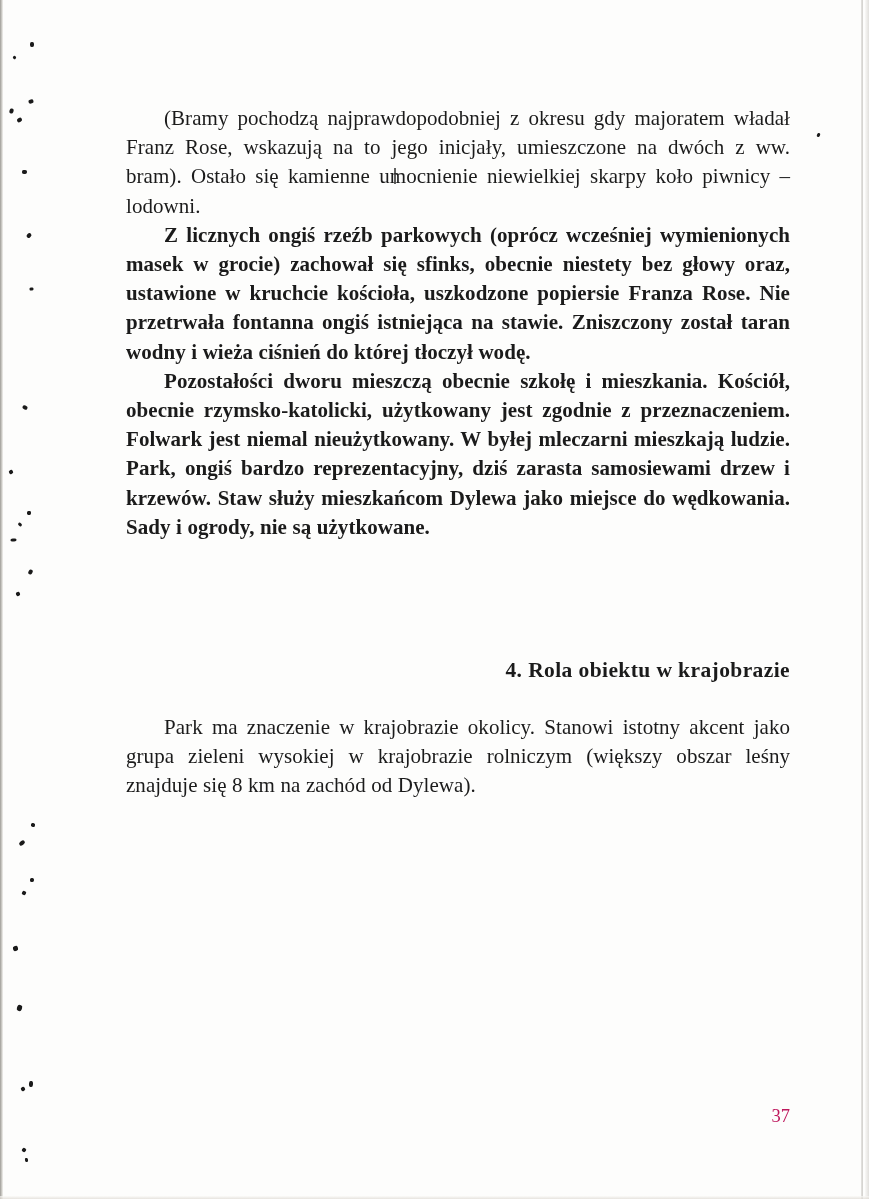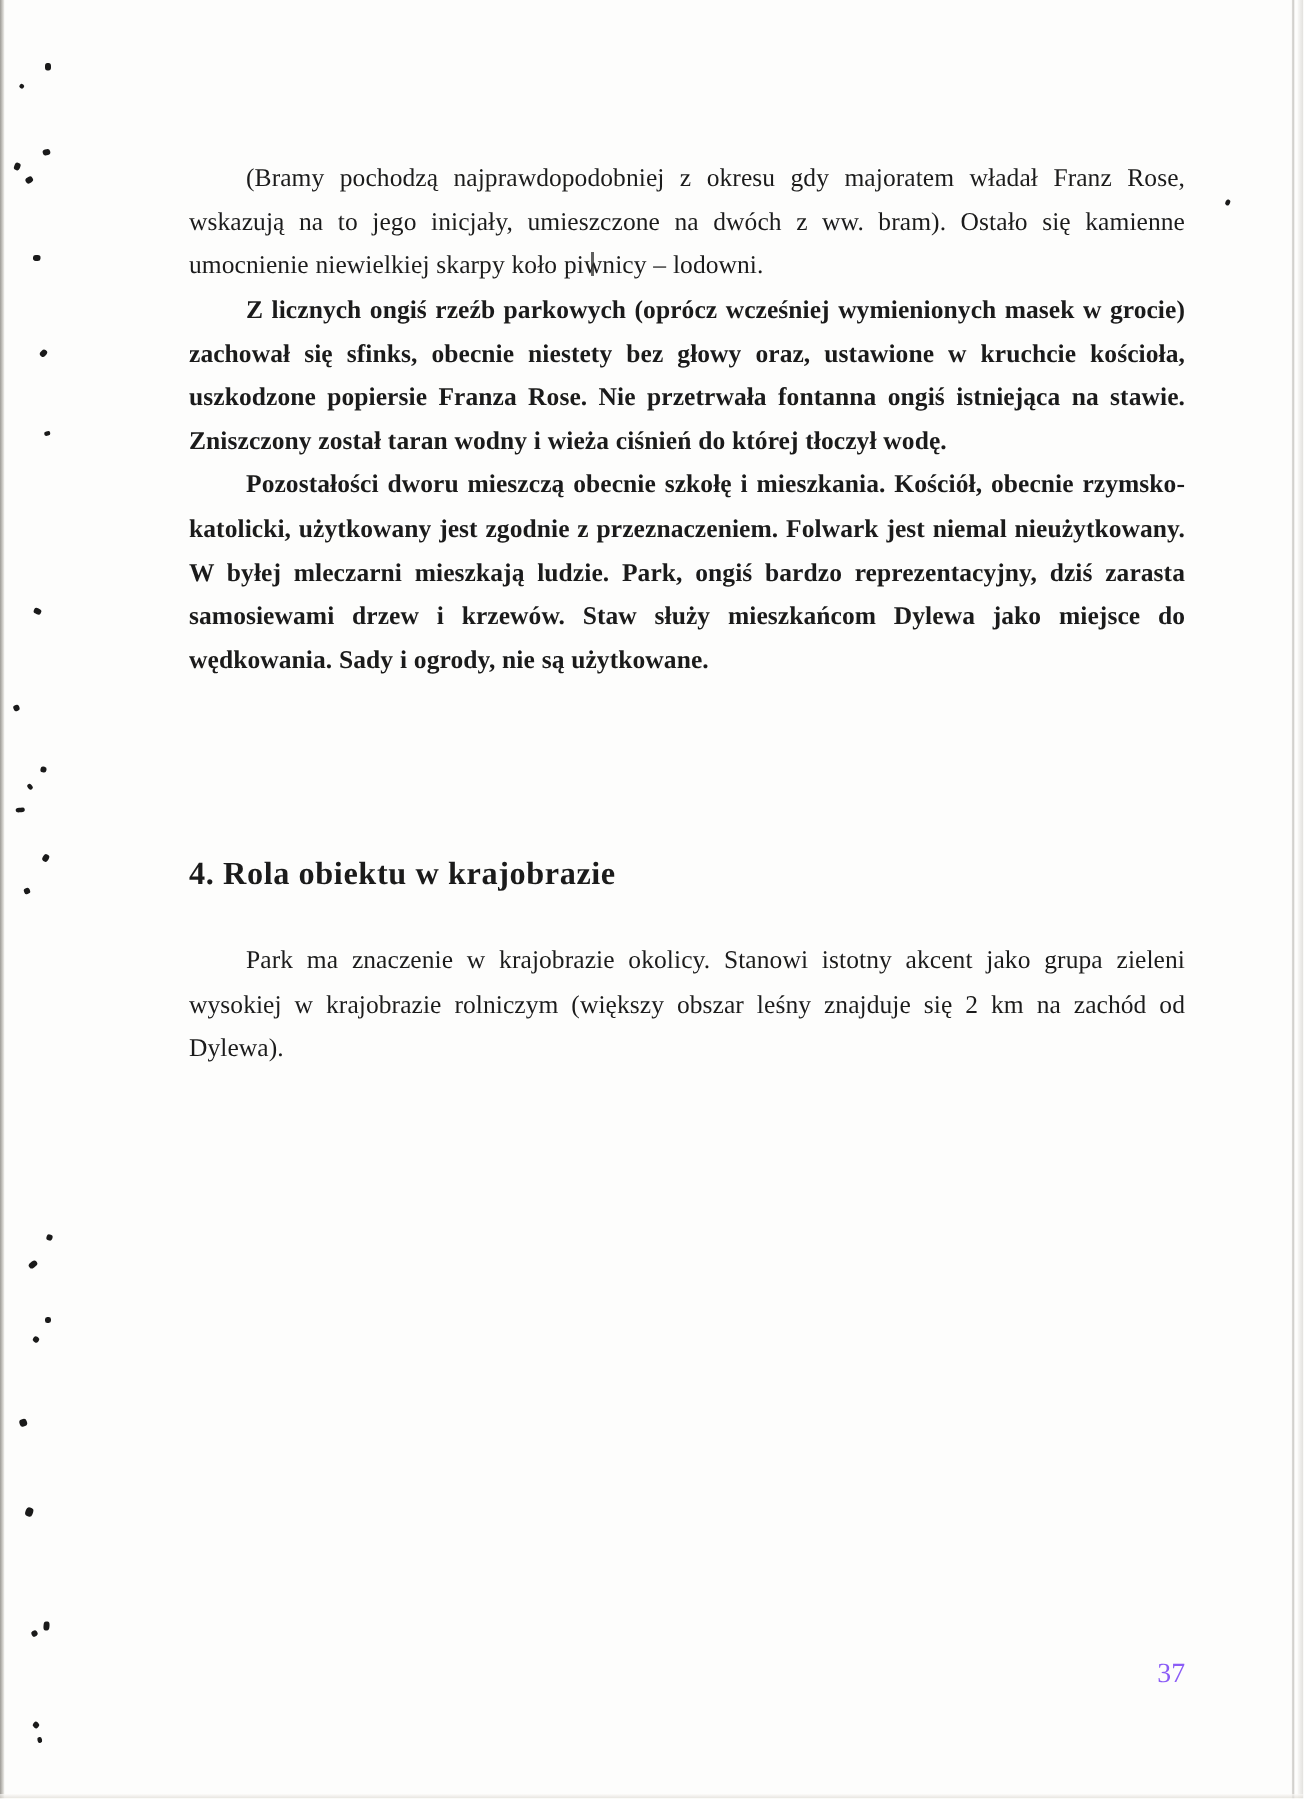--- a/index.html
+++ b/index.html
@@ -71,21 +71,21 @@
 
   .text-column {
     position: absolute;
     left: 126px;
     top: 104px;
     width: 664px;
   }
 
   p.para {
     margin: 0;
-    font-size: 17px;
+    font-size: 21px;
     line-height: 29.2px;
     text-align: justify;
     text-indent: 38px;
     letter-spacing: 0.05px;
     word-spacing: 0.2px;
   }
   p.para + p.para {
     margin-top: 0;
     font-weight: bold;
   }
@@ -97,31 +97,31 @@
   }
   .gap-heading-after {
     height: 28px;
   }
 
   h2.section-heading {
     margin: 0;
     font-size: 21.5px;
     line-height: 29px;
     font-weight: bold;
-    text-align: left;
+    text-align: right;
     letter-spacing: 0.4px;
   }
 
   .page-number {
     position: absolute;
     right: 79px;
     top: 1105px;
     font-size: 18.5px;
     line-height: 22px;
-    color: #8b5cf6;
+    color: #be185d;
   }
 
   
   .smudge {
     position: absolute;
     background: #2b2b2b;
     opacity: 0.75;
   }
 </style>
 </head>
@@ -173,21 +173,21 @@
 
     <div class="gap-large"></div>
 
 
     <div class="gap-heading-before"></div>
 
     <h2 class="section-heading">4. Rola obiektu w krajobrazie</h2>
 
     <div class="gap-heading-after"></div>
 
-    <p class="para">Park ma znaczenie w krajobrazie okolicy. Stanowi istotny akcent jako grupa zieleni wysokiej w krajobrazie rolniczym (większy obszar leśny znajduje się 2 km na zachód od Dylewa).</p>
+    <p class="para">Park ma znaczenie w krajobrazie okolicy. Stanowi istotny akcent jako grupa zieleni wysokiej w krajobrazie rolniczym (większy obszar leśny znajduje się 8 km na zachód od Dylewa).</p>
 
   </div>
 
   <div class="smudge" style="left:394px; top:168px; width:2px; height:16px;"></div>
 
   <div class="page-number">37</div>
 
 </div>
 
 </body></html>

